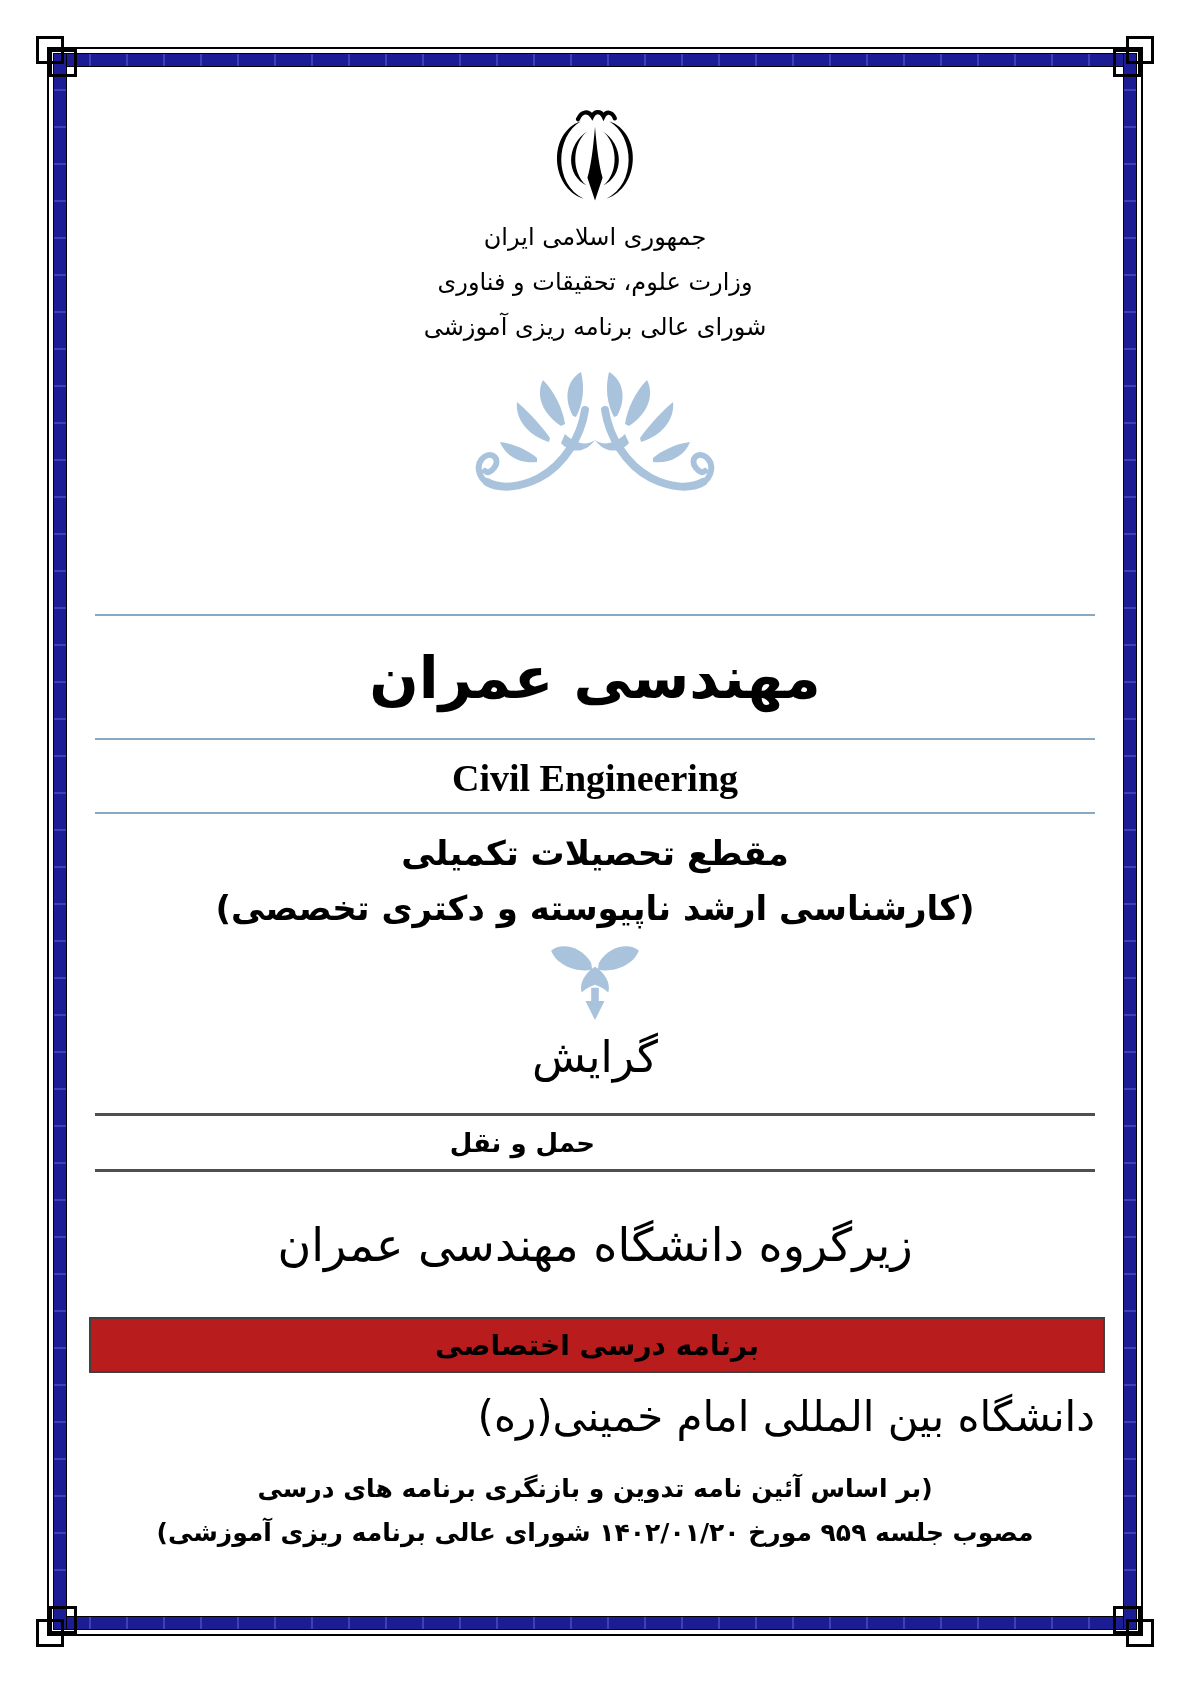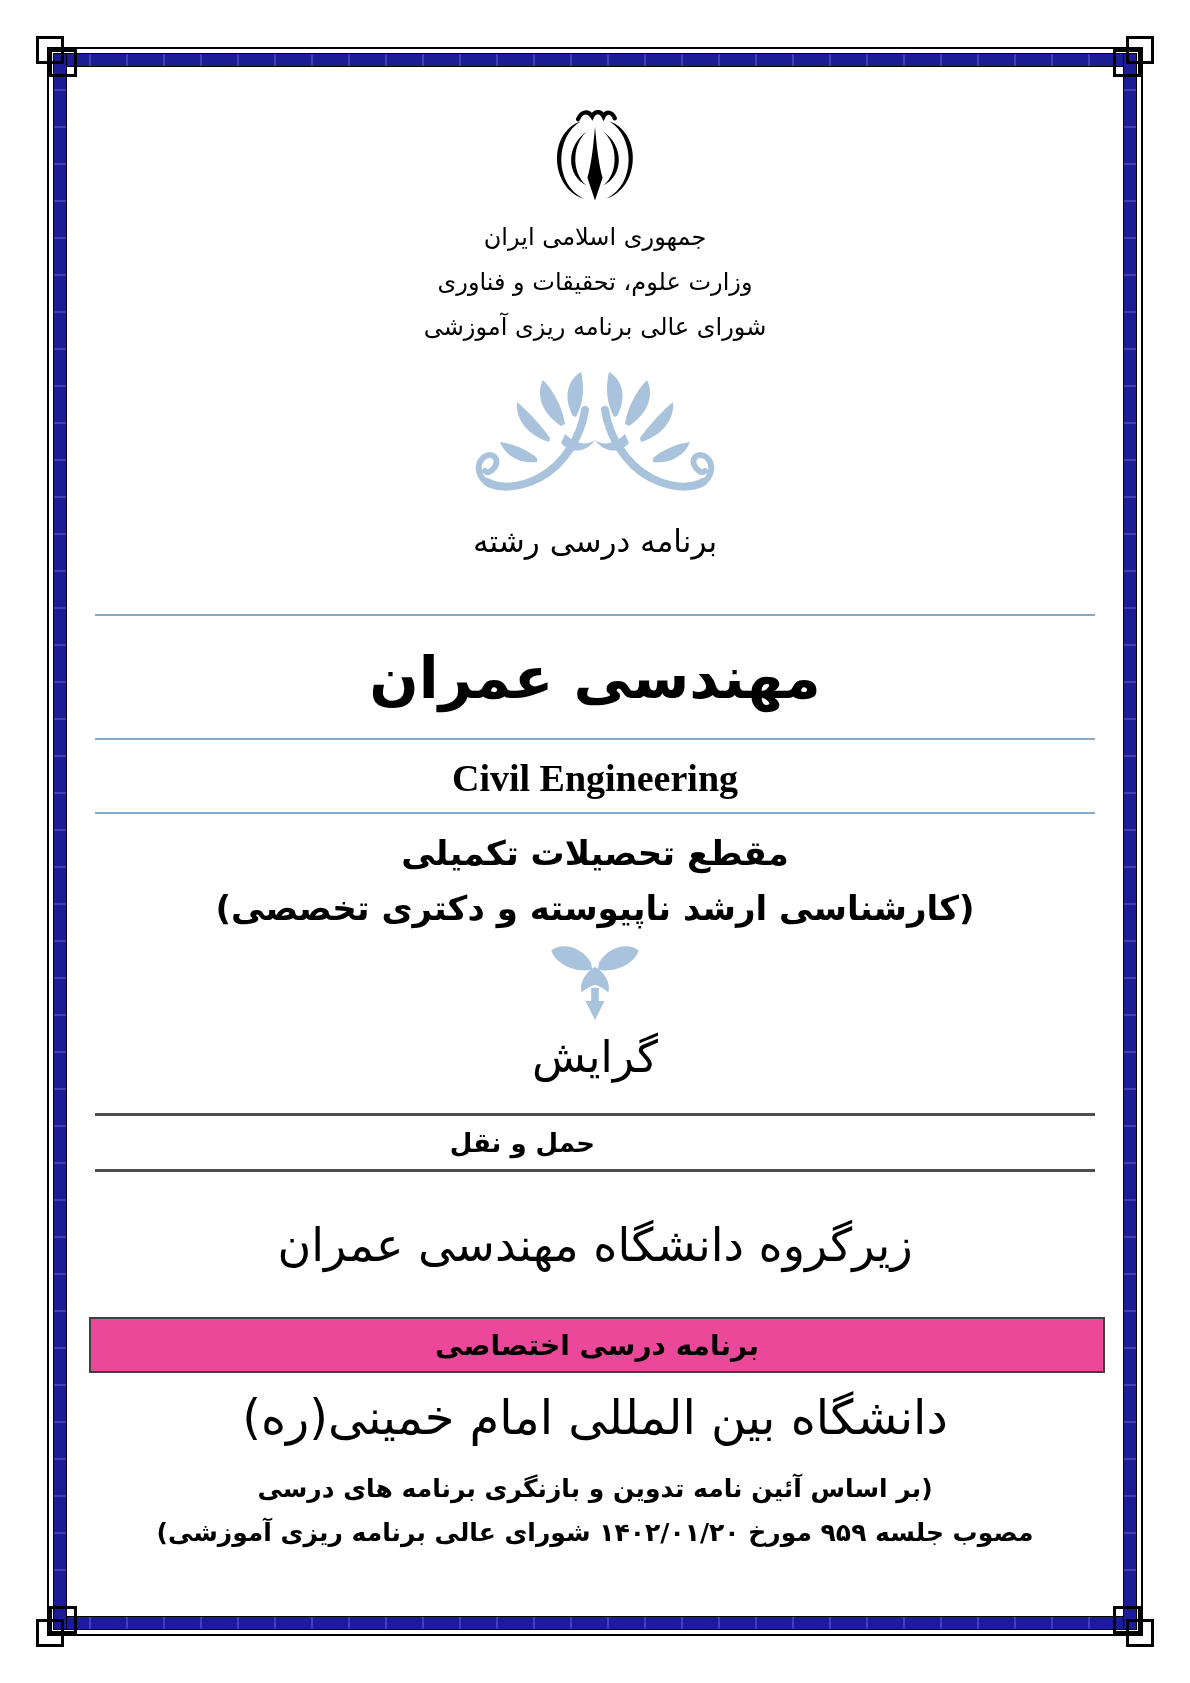--- a/index.html
+++ b/index.html
@@ -35,36 +35,36 @@
   .hline{position:absolute;left:0;width:100%;height:2px;background:#87a9c6;}
   .emblem{position:absolute;left:50%;transform:translateX(-50%);}
   .calli{font-weight:500;}
   .h-line{font-size:24px;line-height:34px;}
   .program-label{font-size:31px;line-height:46px;}
   .title-fa{font-size:58px;font-weight:bold;line-height:112px;letter-spacing:-1px;}
   .title-en{font-family:"Liberation Serif","DejaVu Serif",serif;font-size:38px;font-weight:bold;line-height:62px;}
   .level1,.level2{font-size:34px;font-weight:bold;line-height:38px;}
   .orient-label{font-size:44px;line-height:62px;}
   .subgroup{font-size:46px;line-height:86px;}
-  .university{font-size:48px;line-height:74px;}
+  .university{font-size:42px;line-height:74px;text-align:right;}
   .footnote{font-size:25px;font-weight:bold;line-height:34px;}
   
   .orient-table{
     position:absolute;left:0;top:1113px;width:1000px;height:53px;
     border-top:3px solid #4f4f4f;border-bottom:3px solid #4f4f4f;
     display:flex;flex-direction:row;
   }
   .ot-cell{height:100%;display:flex;align-items:center;font-weight:bold;font-size:26px;}
   .ot-fa{width:500px;direction:rtl;justify-content:flex-start;padding-left:14px;box-sizing:border-box;}
   .ot-en{width:500px;border-left:2px solid #000;justify-content:flex-start;padding-left:14px;box-sizing:border-box;
          font-family:"Liberation Serif","DejaVu Serif",serif;}
   
   .banner{
     position:absolute;left:-6px;top:1317px;width:1012px;height:52px;
-    background:#ec4899;border:2px solid #404040;
+    background:#b91c1c;border:2px solid #404040;
     display:flex;align-items:center;justify-content:center;
     font-size:28px;font-weight:bold;direction:rtl;
   }
   .orn{position:absolute;left:50%;transform:translateX(-50%);}
 </style>
 </head>
 <body>
 
 <div class="page">
 
@@ -112,21 +112,20 @@
             <path d="M88,54 C70,42 62,24 70,8 C82,20 90,38 92,52 Z"></path>
             <path d="M76,70 C56,64 42,48 44,30 C58,42 70,56 77,66 Z"></path>
             <path d="M64,90 C48,92 32,84 27,70 C42,72 56,79 64,86 Z"></path>
             <path d="M92,62 C102,72 114,74 122,68 C113,81 97,82 88,71 Z"></path>
           </g>
           <use href="#fl-half" transform="translate(244,0) scale(-1,1)"></use>
         </g>
       </svg>
     </div>
 
-    <div class="blk rtl calli program-label" style="top:518px;">برنامه درسی رشته</div>
 
     <div class="hline" style="top:614px;"></div>
     <div class="blk rtl title-fa" style="top:622px;">مهندسی عمران</div>
     <div class="hline" style="top:738px;"></div>
     <div class="blk ltr title-en" style="top:747px;">Civil Engineering</div>
     <div class="hline" style="top:812px;"></div>
 
     <div class="blk rtl level1" style="top:834px;">مقطع تحصیلات تکمیلی</div>
     <div class="blk rtl level2" style="top:889px;">(کارشناسی ارشد ناپیوسته و دکتری تخصصی)</div>
 

